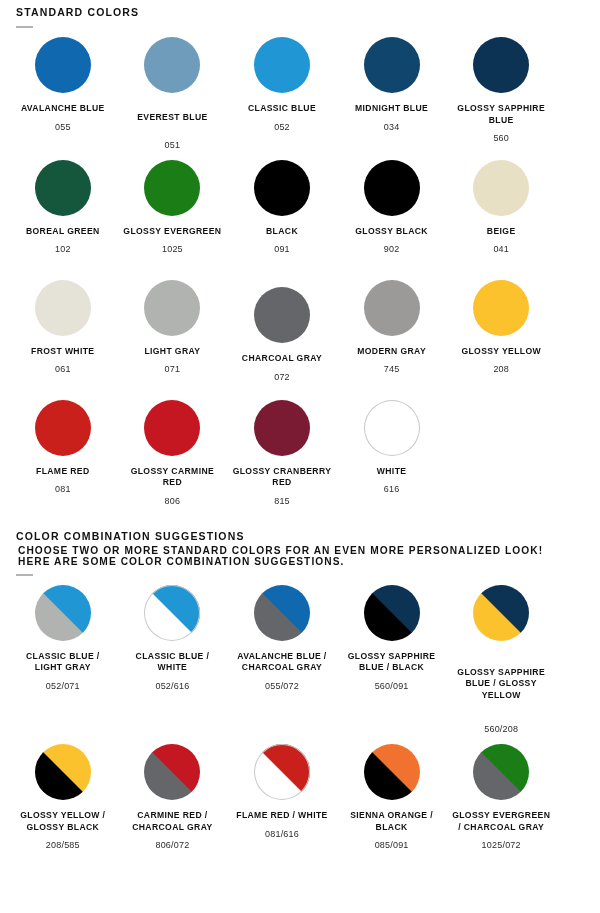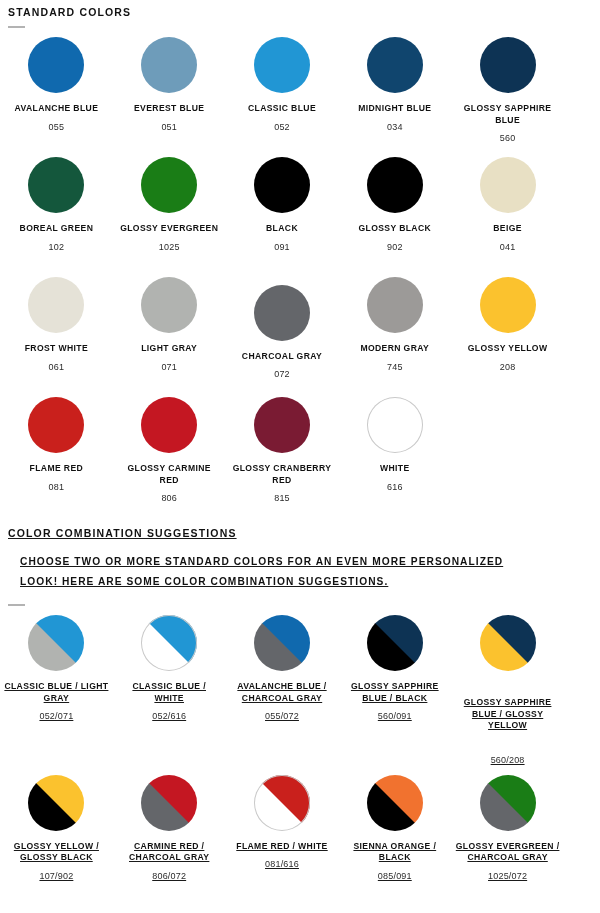--- a/index.html
+++ b/index.html
@@ -7,43 +7,43 @@
     margin: 0; padding: 0;
     background: #ffffff;
   }
   body {
     width: 600px; height: 913px;
     font-family: "Liberation Sans", "DejaVu Sans", sans-serif;
     color: #1a1a1a;
     overflow: hidden;
     position: relative;
   }
-  .page { width: 564px; padding: 0 0; }
+  .page { width: 564px; padding: 0 8px; }
 
   
   .section { margin-top: 0; }
   .section-head { padding: 0 8px; }
   .sec-title {
     font-size: 10.5px;
     font-weight: bold;
     letter-spacing: 1.15px;
     text-transform: uppercase;
     color: #111111;
     line-height: 14px;
     margin: 0;
     white-space: nowrap;
   }
   .sec-sub {
     font-size: 10.2px;
     font-weight: bold;
     letter-spacing: 1.05px;
     text-transform: uppercase;
     color: #111111;
-    line-height: 20px;
-    margin: 12px;
+    line-height: 11px;
+    margin: 2px;
     max-width: 586px;
   }
   .rule {
     width: 17px; height: 2px;
     background: #b3b3b3;
     margin: 7px 0 0 0;
   }
 
   
   .grid {
@@ -111,21 +111,21 @@
       <div class="rule"></div>
     </div>
     <div class="grid" id="std-grid">
         <div class="cell" style="min-height: 120px;">
           <div class="dot-wrap">
             <span class="dot" style="background: rgb(16, 105, 174);"></span>
           </div>
           <div class="sw-name">AVALANCHE BLUE</div>
           <div class="sw-code">055</div>
         </div>
-        <div class="cell" style="min-height: 120px;">
+        <div class="cell" style="min-height: 120px; gap: 9px;">
           <div class="dot-wrap">
             <span class="dot" style="background: rgb(110, 156, 186);"></span>
           </div>
           <div class="sw-name">EVEREST BLUE</div>
           <div class="sw-code">051</div>
         </div>
         <div class="cell" style="min-height: 120px;">
           <div class="dot-wrap">
             <span class="dot" style="background: rgb(33, 150, 212);"></span>
           </div>
@@ -240,21 +240,21 @@
         <div class="cell" style="min-height: 120px;">
           <div class="dot-wrap">
             <span class="dot ring" style="background: rgb(255, 255, 255);"></span>
           </div>
           <div class="sw-name">WHITE</div>
           <div class="sw-code">616</div>
         </div>
       </div>
   </div>
 
-  <div class="section" style="margin-top:18px;text-decoration:underline;">
+  <div class="section" style="margin-top:18px;">
     <div class="section-head">
       <div class="sec-title">COLOR COMBINATION SUGGESTIONS</div>
       <div class="sec-sub">CHOOSE TWO OR MORE STANDARD COLORS FOR AN EVEN MORE PERSONALIZED LOOK! HERE ARE SOME COLOR COMBINATION SUGGESTIONS.</div>
       <div class="rule"></div>
     </div>
     <div class="grid" id="combo-grid">
         <div class="cell" style="min-height: 140px;">
           <div class="dot-wrap">
             <span class="split" style="background: linear-gradient(45deg, rgb(177, 179, 176) 0px, rgb(177, 179, 176) 49.6%, rgb(33, 150, 212) 50.4%, rgb(33, 150, 212) 100%);"></span>
           </div>
@@ -287,21 +287,21 @@
             <span class="split" style="background: linear-gradient(45deg, rgb(251, 194, 46) 0px, rgb(251, 194, 46) 49.6%, rgb(13, 51, 84) 50.4%, rgb(13, 51, 84) 100%);"></span>
           </div>
           <div class="sw-name">GLOSSY SAPPHIRE BLUE / GLOSSY YELLOW</div>
           <div class="sw-code">560/208</div>
         </div>
         <div class="cell" style="min-height: 140px;">
           <div class="dot-wrap">
             <span class="split" style="background: linear-gradient(45deg, rgb(0, 0, 0) 0px, rgb(0, 0, 0) 49.6%, rgb(251, 194, 46) 50.4%, rgb(251, 194, 46) 100%);"></span>
           </div>
           <div class="sw-name">GLOSSY YELLOW / GLOSSY BLACK</div>
-          <div class="sw-code">107/902</div>
+          <div class="sw-code">208/585</div>
         </div>
         <div class="cell" style="min-height: 140px;">
           <div class="dot-wrap">
             <span class="split" style="background: linear-gradient(45deg, rgb(100, 102, 106) 0px, rgb(100, 102, 106) 49.6%, rgb(196, 23, 34) 50.4%, rgb(196, 23, 34) 100%);"></span>
           </div>
           <div class="sw-name">CARMINE RED / CHARCOAL GRAY</div>
           <div class="sw-code">806/072</div>
         </div>
         <div class="cell" style="min-height: 140px;">
           <div class="dot-wrap">

